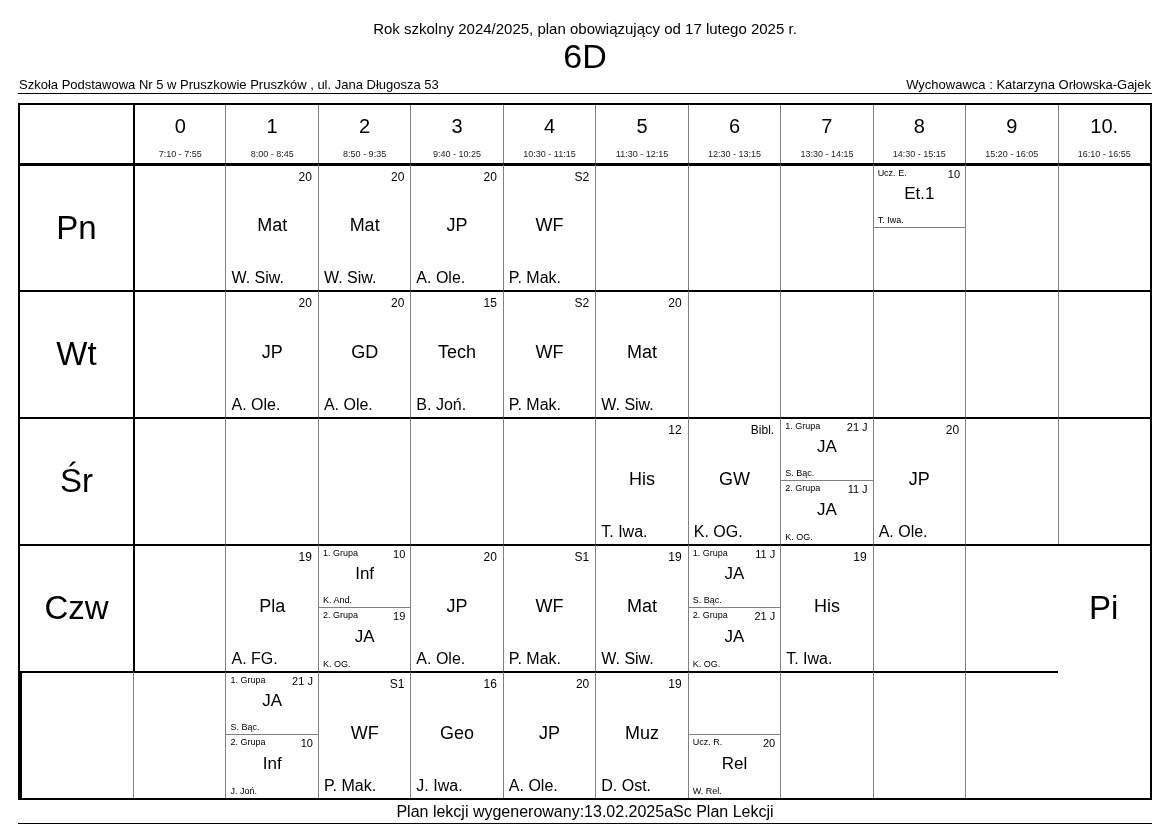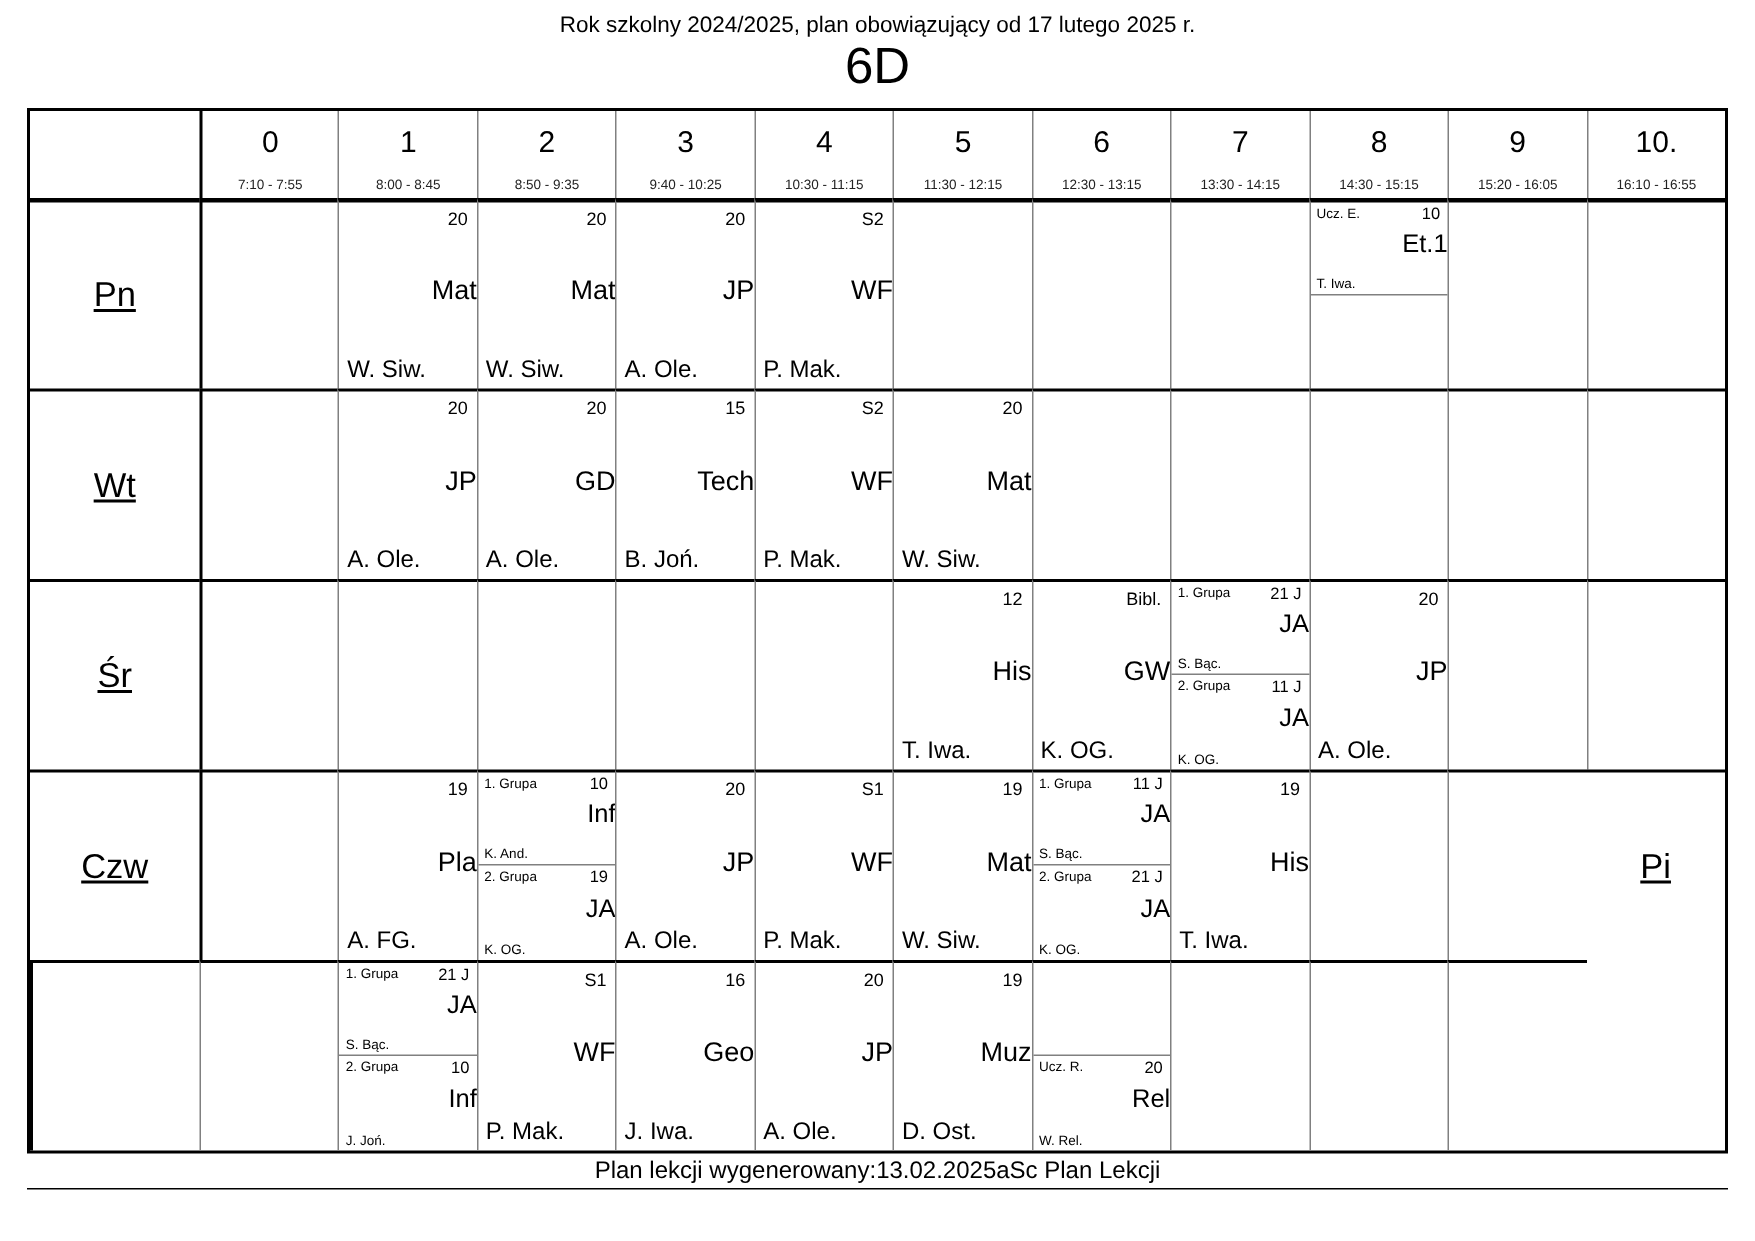--- a/index.html
+++ b/index.html
@@ -2,21 +2,21 @@
 <html><head>
 <meta charset="utf-8">
 <style>
   html,body { margin:0; padding:0; background:#fff; }
   body {
     width:1170px; height:827px;
     font-family:"Liberation Sans", sans-serif;
     color:#000;
     overflow:hidden;
   }
-  .page { width:1170px; height:827px; box-sizing:border-box; padding:0 18px; }
+  .page { width:1170px; height:827px; box-sizing:border-box; padding:12px 18px; }
 
   
   .subtitle { text-align:center; font-size:15px; padding-top:8px; }
   .classname { text-align:center; font-size:34px; line-height:1.05; margin-top:2px; }
   .school-row {
     display:flex; justify-content:space-between; align-items:flex-end;
     font-size:13px; border-bottom:1px solid #000; padding:2px 1px 1px;
   }
 
   
@@ -33,26 +33,26 @@
   .thickl { border-left:2px solid #000; }
   .b  { border-top:2px solid #000; }
   .bh { border-top:3px solid #000; }
 
   
   .phead { display:flex; flex-direction:column; align-items:center; }
   .pnum { flex:1; display:flex; align-items:center; font-size:20px; }
   .ptime { font-size:9px; color:#222; padding-bottom:4px; white-space:nowrap;text-align:center; }
 
   
-  .daycell { display:flex; align-items:center; justify-content:center; font-size:23px;text-decoration:underline; }
+  .daycell { display:flex; align-items:center; justify-content:center; font-size:33px; }
 
   
   .room    { position:absolute; top:4px; right:6px; font-size:12px; }
   .subject { position:absolute; top:48%; left:0; right:0; transform:translateY(-50%);
-             text-align:right; font-size:18px; }
+             text-align:center; font-size:18px; }
   .teacher { position:absolute; bottom:3px; left:5px; font-size:16px; }
 
   
   .half { position:absolute; left:0; right:0; height:50%; box-sizing:border-box; }
   .half.top { top:0; border-bottom:1px solid #808080; }
   .half.bottom { bottom:0; }
   .half .group   { position:absolute; top:2px; left:4px; font-size:9px; }
   .half .room    { top:2px; right:5px; font-size:11px; }
   .half .subject { top:46%; font-size:17px; }
   .half .teacher { bottom:2px; left:4px; font-size:9px; }
@@ -65,20 +65,24 @@
   }
 </style>
 </head>
 <body>
 
 <div class="page">
 
   <div class="subtitle">Rok szkolny 2024/2025, plan obowiązujący od 17 lutego 2025 r.</div>
   <div class="classname">6D</div>
 
+  <div class="school-row">
+    <span>Szkoła Podstawowa Nr 5 w Pruszkowie Pruszków , ul. Jana Długosza 53</span>
+    <span>Wychowawca : Katarzyna Orłowska-Gajek</span>
+  </div>
 
   <div class="timetable" id="timetable">
       <div class="c dayc"></div>
       <div class="c phead thickl">
         <div class="pnum">0</div>
         <div class="ptime">7:10 - 7:55</div>
       </div>
       <div class="c phead">
         <div class="pnum">1</div>
         <div class="ptime">8:00 - 8:45</div>

